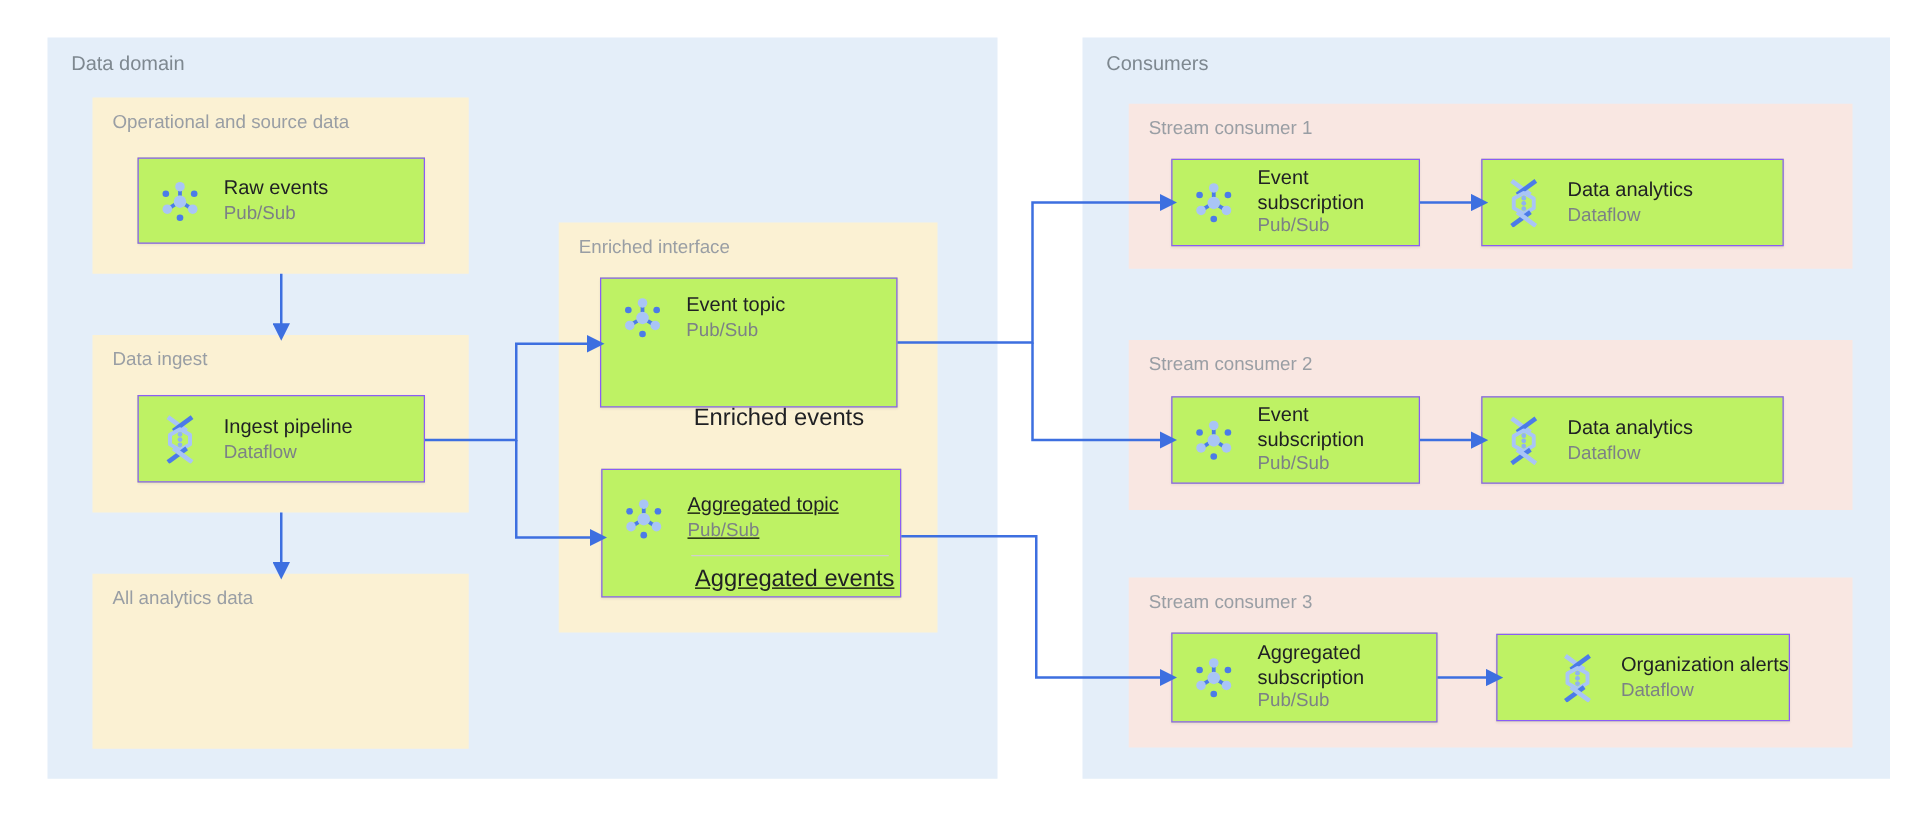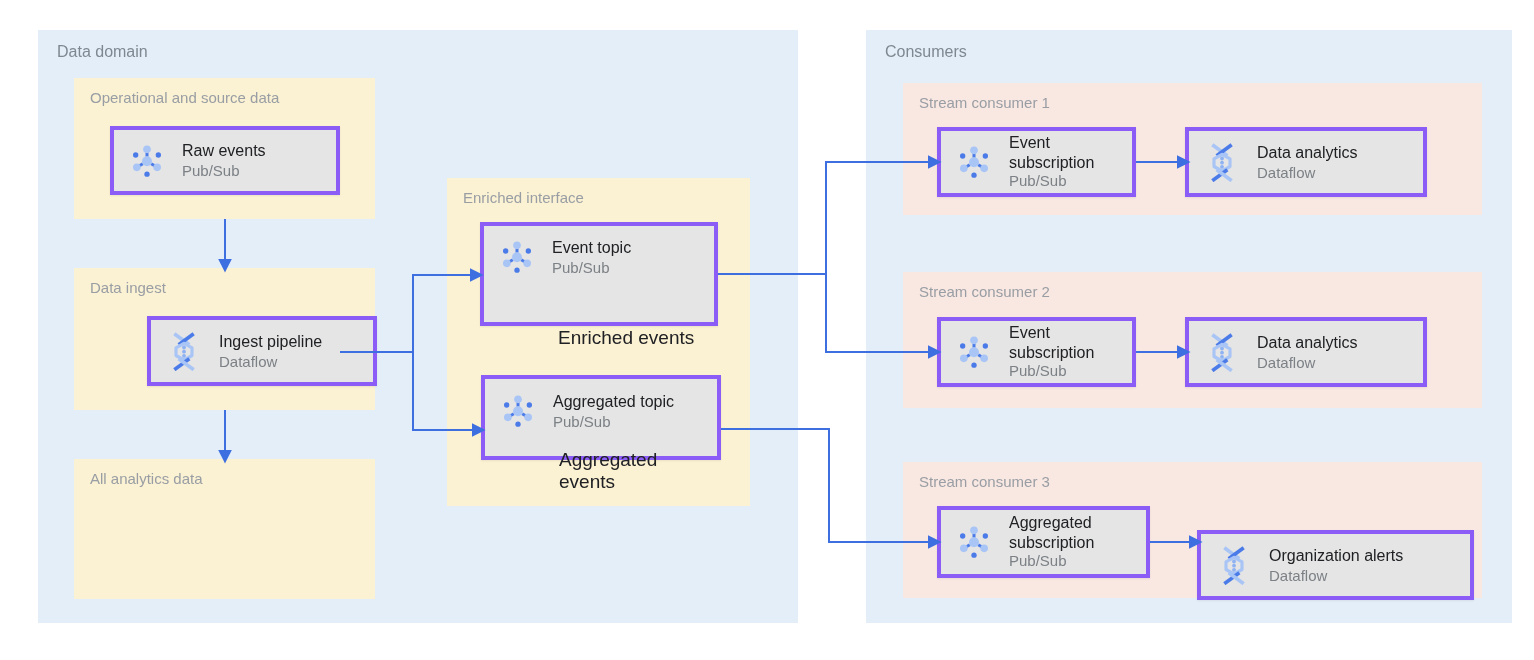--- a/index.html
+++ b/index.html
@@ -4,21 +4,21 @@
 <style>
   html,body{margin:0;padding:0;background:#fff;}
   .canvas{position:relative;width:1534px;height:660px;background:#ffffff;
           font-family:"Liberation Sans",sans-serif;overflow:hidden;}
   .panel{position:absolute;background:#e4eef9;}
   .panel-label{position:absolute;left:19px;top:13px;font-size:16px;color:#7e8890;}
   .zone{position:absolute;}
   .zone.yellow{background:#fbf1d3;}
   .zone.pink{background:#f9e7e2;}
   .zone-label{position:absolute;left:16px;top:11px;font-size:15px;color:#999ea4;}
-  .card{position:absolute;background:#e5e5e5;border:4px solid #8b5cf6;
+  .card{position:absolute;background:#bef264;border:1px solid #8b5cf6;
         box-shadow:0 1px 2px rgba(0,0,0,0.07);box-sizing:border-box;
         display:flex;flex-direction:column;justify-content:center;}
   .card-row{display:flex;align-items:center;padding-left:13px;}
   .card-icon{width:40px;height:40px;flex:0 0 40px;margin-right:15px;}
   .card-text{display:flex;flex-direction:column;line-height:1.32;}
   .card-title{font-size:16px;color:#202124;}
   .card-sub{font-size:15px;color:#7c8186;}
   .divider{height:1px;background:#cfcfcf;margin:9px 9px 0 71px;}
   .card-note{font-size:19px;color:#202124;margin:8px 0 2px 74px;}
   .arrows{position:absolute;left:0;top:0;pointer-events:none;}
@@ -79,21 +79,21 @@
       <div class="card-text">
         <span class="card-title">Raw events</span>
         <span class="card-sub">Pub/Sub</span>
       </div>
     </div>
   </div>
 
   <div class="zone yellow" style="left:74px;top:268px;width:301px;height:142px;">
     <div class="zone-label">Data ingest</div>
   </div>
-  <div class="card" style="left:110px;top:316px;width:230px;height:70px;margin-left:37px;">
+  <div class="card" style="left:110px;top:316px;width:230px;height:70px;">
     <div class="card-row">
       <svg class="card-icon">
           <use href="#dataflow"></use>
         </svg>
       <div class="card-text">
         <span class="card-title">Ingest pipeline</span>
         <span class="card-sub">Dataflow</span>
       </div>
     </div>
   </div>
@@ -111,21 +111,21 @@
           <use href="#pubsub"></use>
         </svg>
       <div class="card-text">
         <span class="card-title">Event topic</span>
         <span class="card-sub">Pub/Sub</span>
       </div>
     </div>
     <div class="divider"></div>
     <div class="card-note">Enriched events</div>
   </div>
-  <div class="card" style="left:481px;top:375px;width:240px;height:85px;justify-content:space-between;padding-top:12px;">
+  <div class="card" style="left:481px;top:375px;width:240px;height:103px;justify-content:flex-end;padding-top:12px;text-decoration:underline;">
     <div class="card-row">
       <svg class="card-icon">
           <use href="#pubsub"></use>
         </svg>
       <div class="card-text">
         <span class="card-title">Aggregated topic</span>
         <span class="card-sub">Pub/Sub</span>
       </div>
     </div>
     <div class="divider"></div>
@@ -195,21 +195,21 @@
     <div class="card-row">
       <svg class="card-icon">
           <use href="#pubsub"></use>
         </svg>
       <div class="card-text" style="line-height:1.22;">
         <span class="card-title">Aggregated subscription</span>
         <span class="card-sub">Pub/Sub</span>
       </div>
     </div>
   </div>
-  <div class="card" style="left:1197px;top:530px;width:277px;height:70px;">
+  <div class="card" style="left:1197px;top:507px;width:235px;height:70px;align-items:flex-end;">
     <div class="card-row">
       <svg class="card-icon">
           <use href="#dataflow"></use>
         </svg>
       <div class="card-text">
         <span class="card-title">Organization alerts</span>
         <span class="card-sub">Dataflow</span>
       </div>
     </div>
   </div>

